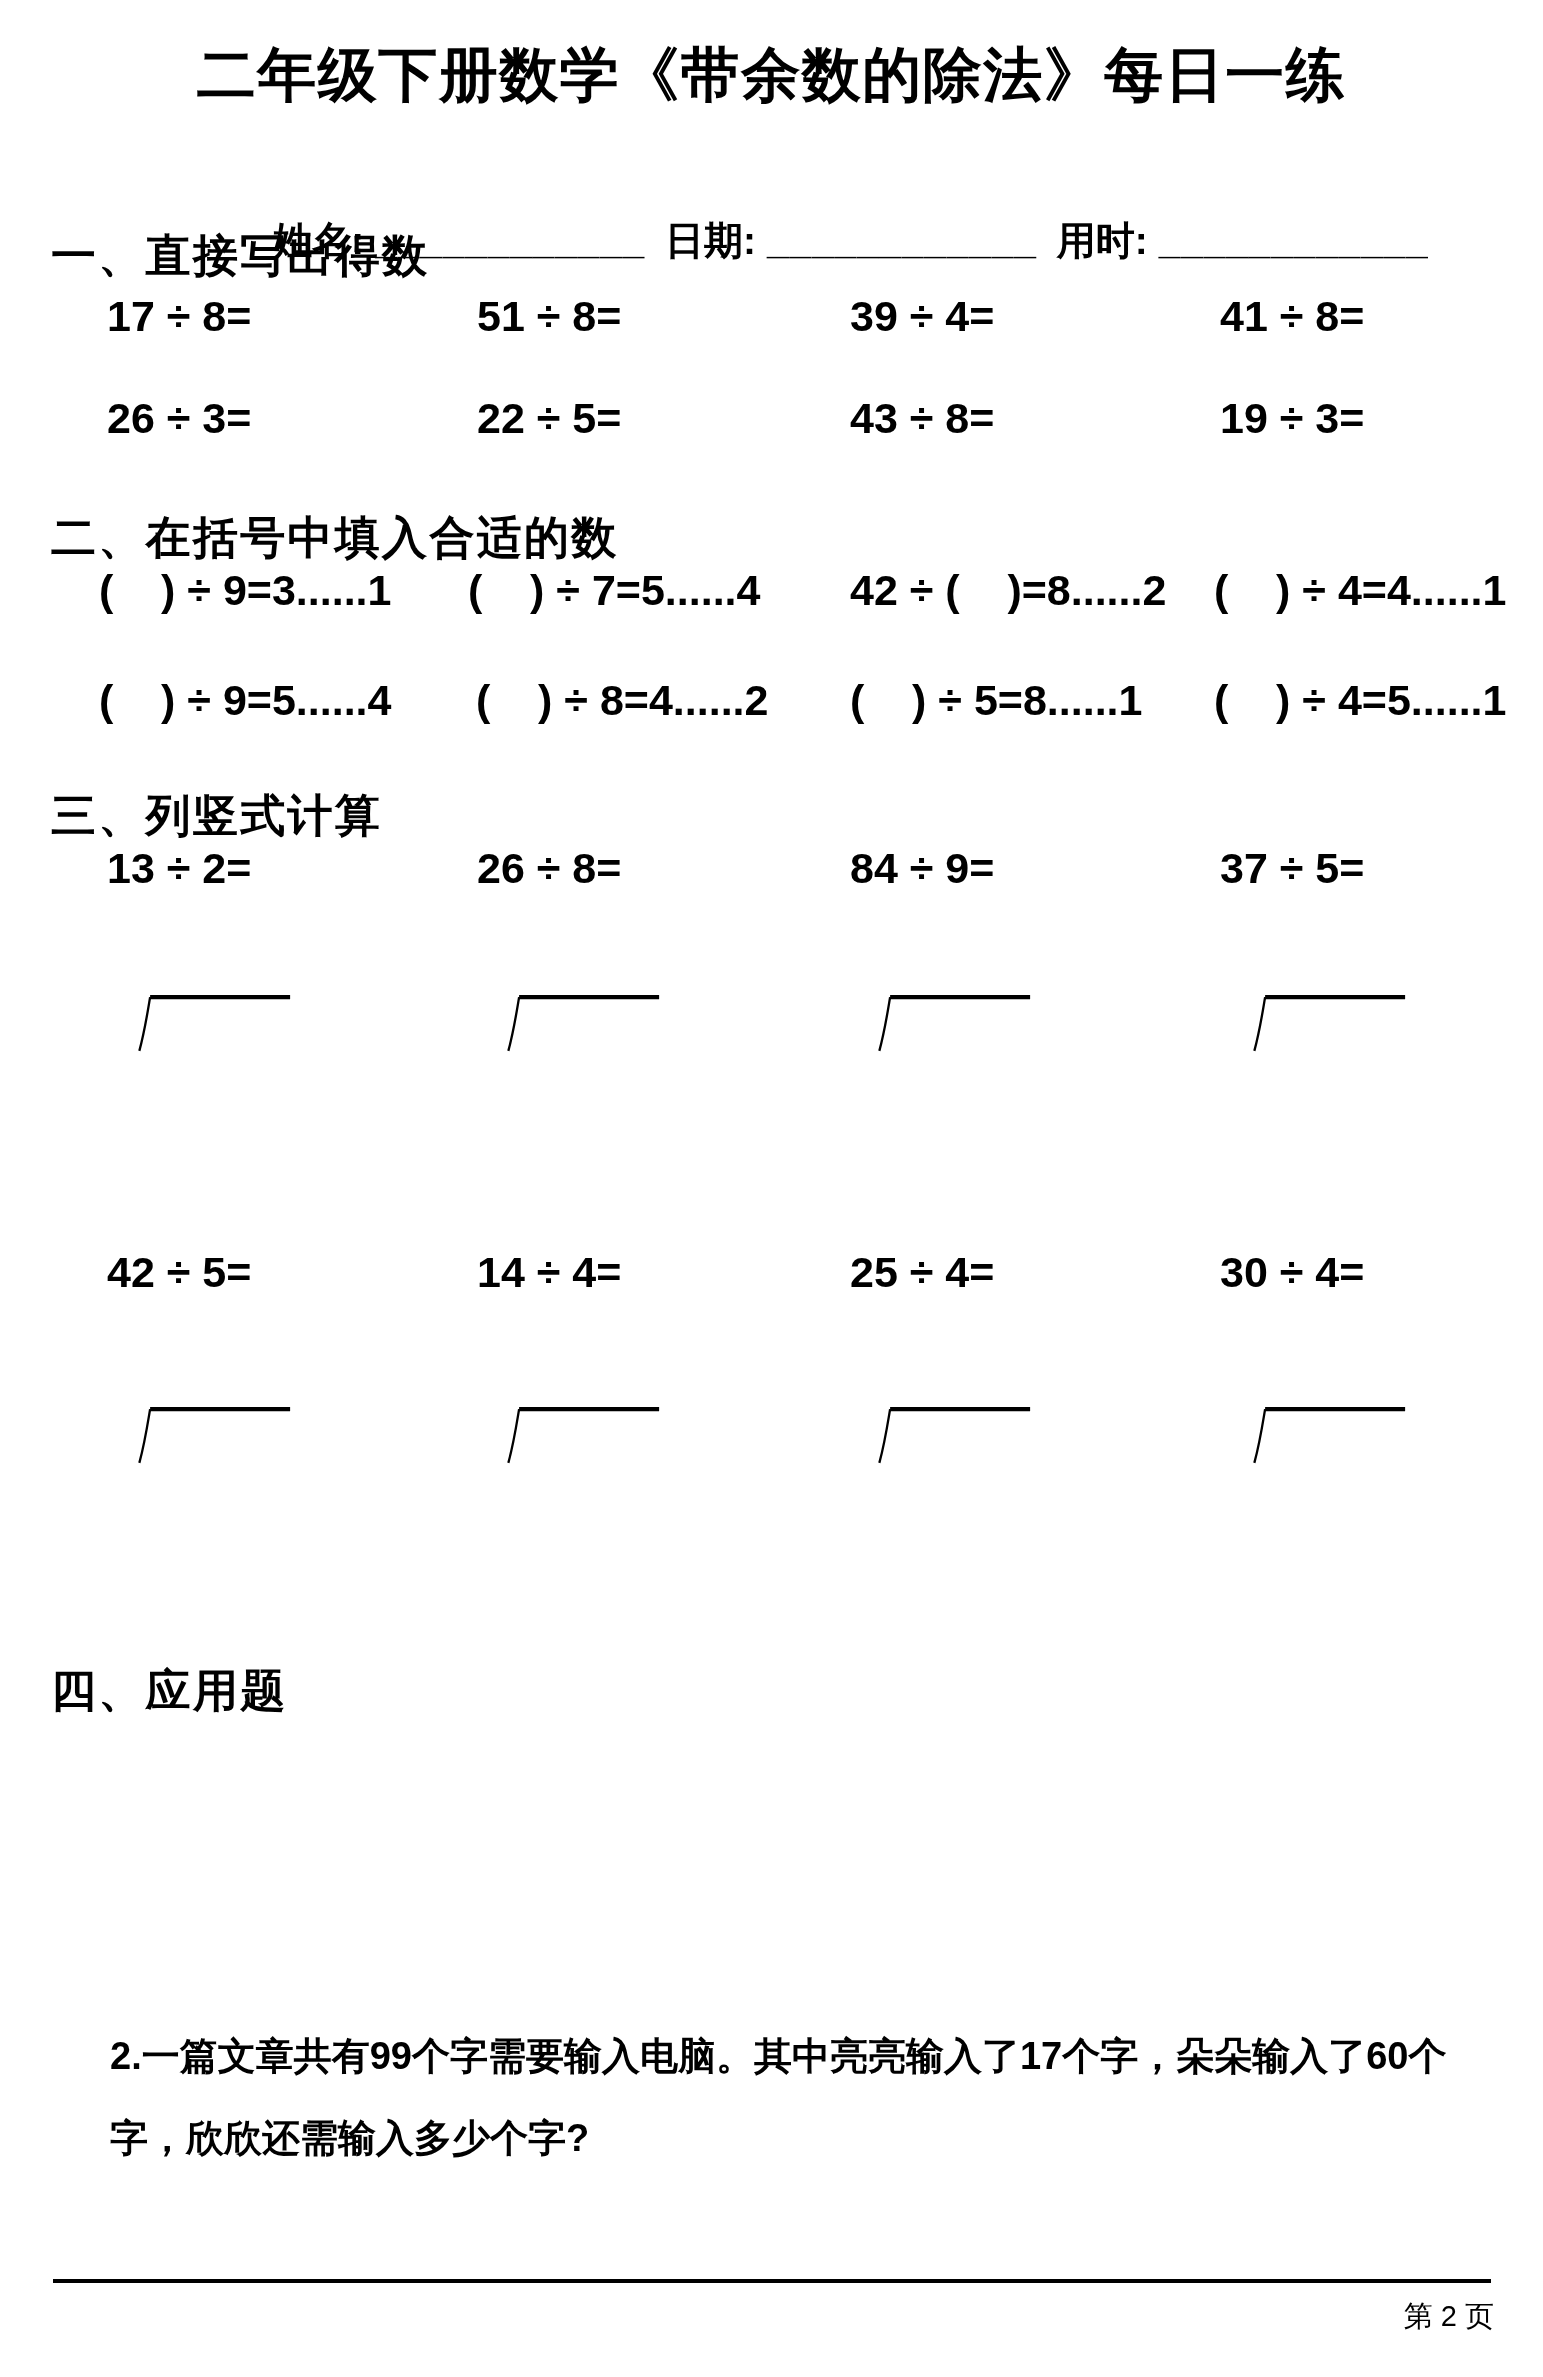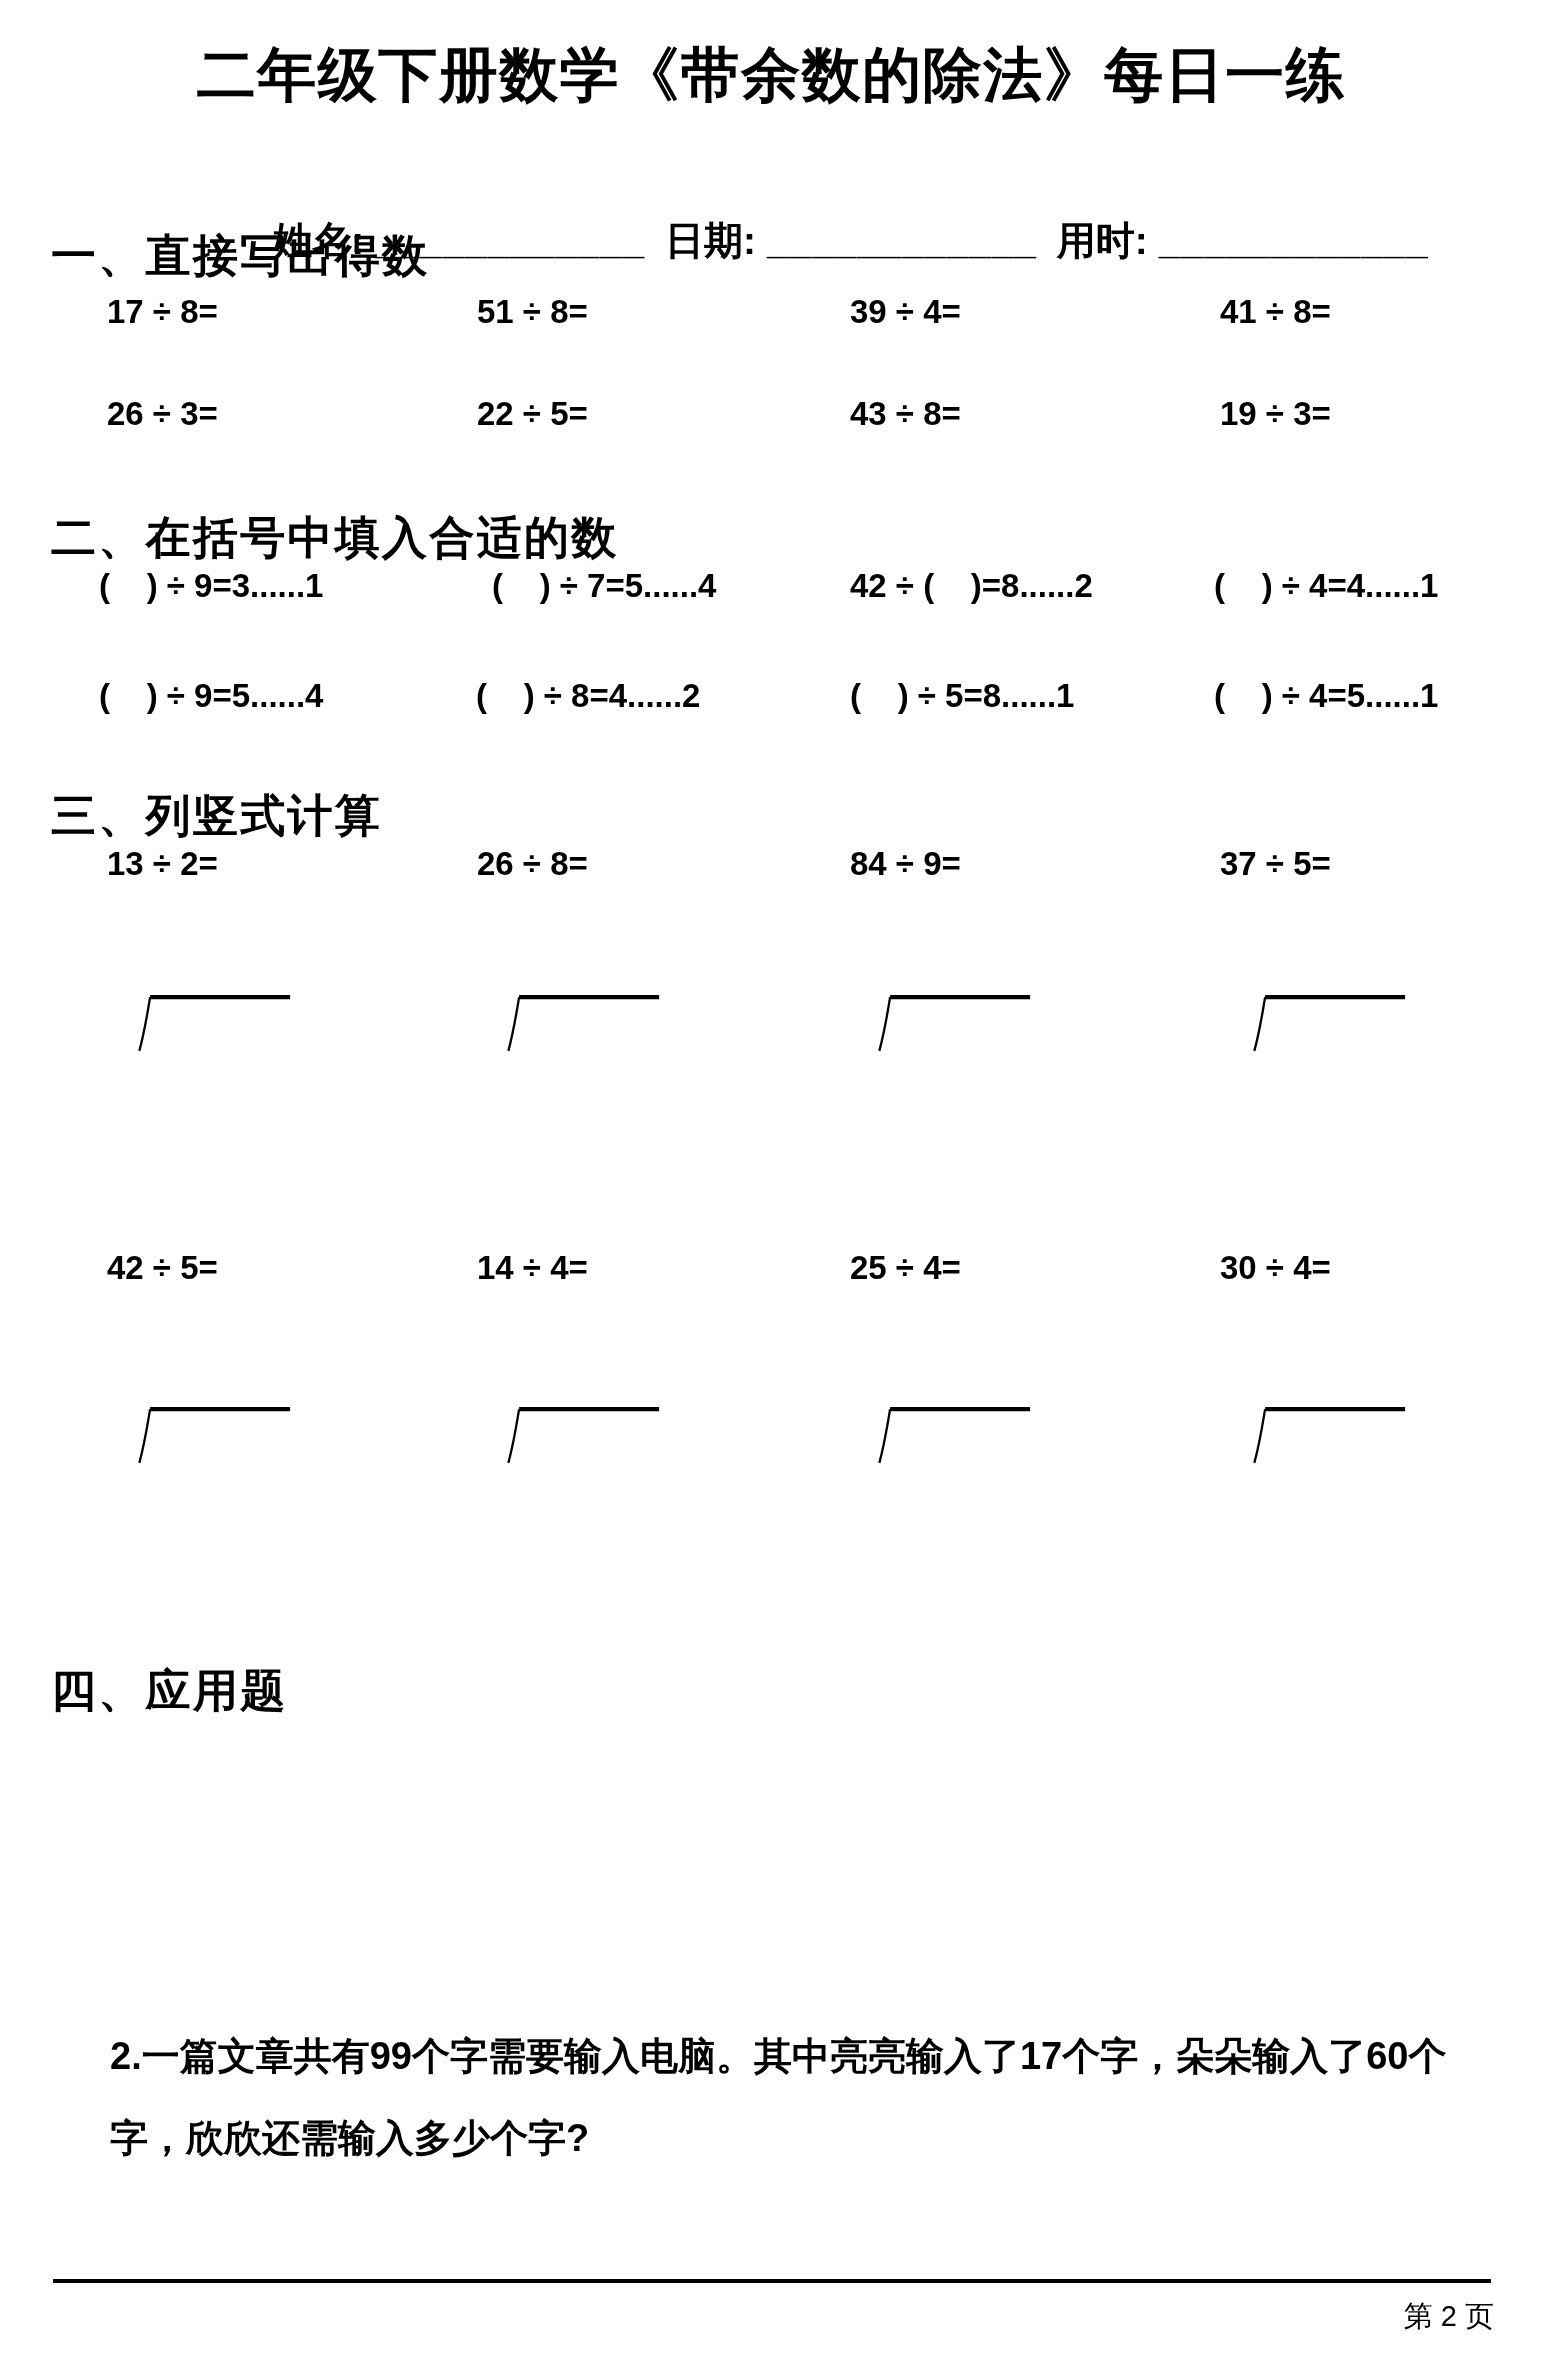--- a/index.html
+++ b/index.html
@@ -26,21 +26,21 @@
   }
   .header-field { margin-right:20px; }
   .blank { letter-spacing:0.8px; }
   .sec-heading {
     left:51px;
     font-size:45px; font-weight:bold;
     letter-spacing:2.3px;
   }
   .eq {
     position:absolute;
-    font-size:33px; font-weight:bold;
+    font-size:43px; font-weight:bold;
     white-space:pre;
     line-height:1;
   }
   .bracket { position:absolute; width:155px; height:60px; }
   .word-problem {
     font-size:38px; font-weight:bold;
     line-height:1.15;
   }
   .word-problem.multiline {
     width:1403px;
@@ -73,21 +73,21 @@
   <div class="eq" style="left:477px; top:295px;">51 ÷ 8=</div>
   <div class="eq" style="left:850px; top:295px;">39 ÷ 4=</div>
   <div class="eq" style="left:1220px; top:295px;">41 ÷ 8=</div>
   <div class="eq" style="left:107px; top:397px;">26 ÷ 3=</div>
   <div class="eq" style="left:477px; top:397px;">22 ÷ 5=</div>
   <div class="eq" style="left:850px; top:397px;">43 ÷ 8=</div>
   <div class="eq" style="left:1220px; top:397px;">19 ÷ 3=</div>
 
   <div class="abs sec-heading" style="top:515px;">二、在括号中填入合适的数</div>
   <div class="eq" style="left:99px; top:569px;">(    ) ÷ 9=3......1</div>
-  <div class="eq" style="left:492px; top:569px;">(    ) ÷ 7=5......4</div>
+  <div class="eq" style="left:468px; top:569px;">(    ) ÷ 7=5......4</div>
   <div class="eq" style="left:850px; top:569px;">42 ÷ (    )=8......2</div>
   <div class="eq" style="left:1214px; top:569px;">(    ) ÷ 4=4......1</div>
   <div class="eq" style="left:99px; top:679px;">(    ) ÷ 9=5......4</div>
   <div class="eq" style="left:476px; top:679px;">(    ) ÷ 8=4......2</div>
   <div class="eq" style="left:850px; top:679px;">(    ) ÷ 5=8......1</div>
   <div class="eq" style="left:1214px; top:679px;">(    ) ÷ 4=5......1</div>
 
   <div class="abs sec-heading" style="top:793px;">三、列竖式计算</div>
   <div class="eq" style="left:107px; top:847px;">13 ÷ 2=</div>
   <div class="eq" style="left:477px; top:847px;">26 ÷ 8=</div>

